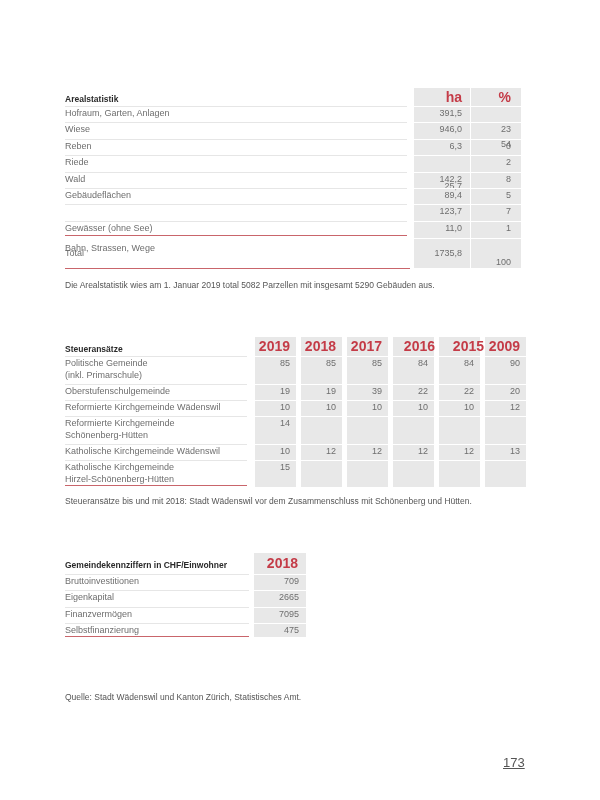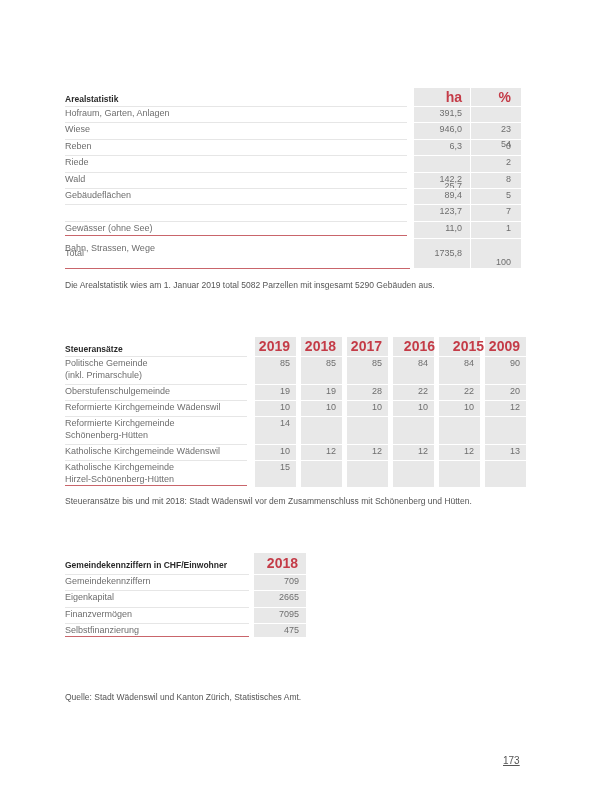--- a/index.html
+++ b/index.html
@@ -7,21 +7,21 @@
   body { position: relative; font-family: "Liberation Sans", sans-serif; color: #6a6a6a; overflow: hidden; }
   .lbl { position: absolute; font-size: 9px; color: #6e6e6e; line-height: 11px; white-space: nowrap; }
   .hdr { position: absolute; font-size: 8.5px; font-weight: bold; color: #2a2a2a; line-height: 11px; white-space: nowrap; }
   .rule { position: absolute; height: 1px; background: #e6e6e6; }
   .redrule { position: absolute; height: 1px; background: #c9656b; }
   .col { position: absolute; background: #e8e8e8; }
   .cell { position: absolute; font-size: 9px; color: #6e6e6e; text-align: right; line-height: 11px; }
   .chead { position: absolute; font-size: 14px; font-weight: bold; color: #c43b47; text-align: right; line-height: 11px; }
   .sep { position: absolute; height: 1px; background: #ffffff; }
   .note { position: absolute; font-size: 8.5px; color: #555555; white-space: nowrap; line-height: 11px; }
-  .pnum { position: absolute; font-size: 10px; color: #555555; text-decoration: underline; }
+  .pnum { position: absolute; font-size: 13px; color: #555555; text-decoration: underline; }
 </style>
 </head>
 <body>
 
 <div>
   <div class="col" style="left:414px;top:88px;width:56px;height:180px;"></div>
   <div class="col" style="left:471px;top:88px;width:50px;height:180px;"></div>
 
   <div class="hdr" style="left:65px;top:94px;">Arealstatistik</div>
   <div class="chead" style="left:414px;top:92px;width:48px;">ha</div>
@@ -124,21 +124,21 @@
       <div class="rule" style="left:65px;top:384px;width:182px;"></div>
       <div class="sep" style="left:255px;top:384px;width:41px;"></div>
       <div class="sep" style="left:301px;top:384px;width:41px;"></div>
       <div class="sep" style="left:347px;top:384px;width:41px;"></div>
       <div class="sep" style="left:393px;top:384px;width:41px;"></div>
       <div class="sep" style="left:439px;top:384px;width:41px;"></div>
       <div class="sep" style="left:485px;top:384px;width:41px;"></div>
       <div class="lbl" style="left:65px;top:386px;">Oberstufenschulgemeinde</div>
       <div class="cell" style="left:255px;top:386px;width:35px;">19</div>
       <div class="cell" style="left:301px;top:386px;width:35px;">19</div>
-      <div class="cell" style="left:347px;top:386px;width:35px;">28</div>
+      <div class="cell" style="left:347px;top:386px;width:35px;">39</div>
       <div class="cell" style="left:393px;top:386px;width:35px;">22</div>
       <div class="cell" style="left:439px;top:386px;width:35px;">22</div>
       <div class="cell" style="left:485px;top:386px;width:35px;">20</div>
       <div class="rule" style="left:65px;top:400px;width:182px;"></div>
       <div class="sep" style="left:255px;top:400px;width:41px;"></div>
       <div class="sep" style="left:301px;top:400px;width:41px;"></div>
       <div class="sep" style="left:347px;top:400px;width:41px;"></div>
       <div class="sep" style="left:393px;top:400px;width:41px;"></div>
       <div class="sep" style="left:439px;top:400px;width:41px;"></div>
       <div class="sep" style="left:485px;top:400px;width:41px;"></div>
@@ -188,21 +188,21 @@
   <div class="note" style="left:65px;top:496px;">Steueransätze bis und mit 2018: Stadt Wädenswil vor dem Zusammenschluss mit Schönenberg und Hütten.</div>
 </div>
 
 <div>
   <div class="col" style="left:254px;top:553px;width:52px;height:84px;"></div>
   <div class="hdr" style="left:65px;top:560px;">Gemeindekennziffern in CHF/Einwohner</div>
   <div class="chead" style="left:254px;top:558px;width:44px;">2018</div>
   <div id="kenn-rows">
       <div class="rule" style="left:65px;top:574px;width:184px;"></div>
       <div class="sep" style="left:254px;top:574px;width:52px;"></div>
-      <div class="lbl" style="left:65px;top:576px;">Gemeindekennziffern</div>
+      <div class="lbl" style="left:65px;top:576px;">Bruttoinvestitionen</div>
       <div class="cell" style="left:254px;top:576px;width:45px;">709</div>
       <div class="rule" style="left:65px;top:590.3px;width:184px;"></div>
       <div class="sep" style="left:254px;top:590.3px;width:52px;"></div>
       <div class="lbl" style="left:65px;top:592.3px;">Eigenkapital</div>
       <div class="cell" style="left:254px;top:592.3px;width:45px;">2665</div>
       <div class="rule" style="left:65px;top:606.6px;width:184px;"></div>
       <div class="sep" style="left:254px;top:606.6px;width:52px;"></div>
       <div class="lbl" style="left:65px;top:608.6px;">Finanzvermögen</div>
       <div class="cell" style="left:254px;top:608.6px;width:45px;">7095</div>
       <div class="rule" style="left:65px;top:622.9px;width:184px;"></div>

